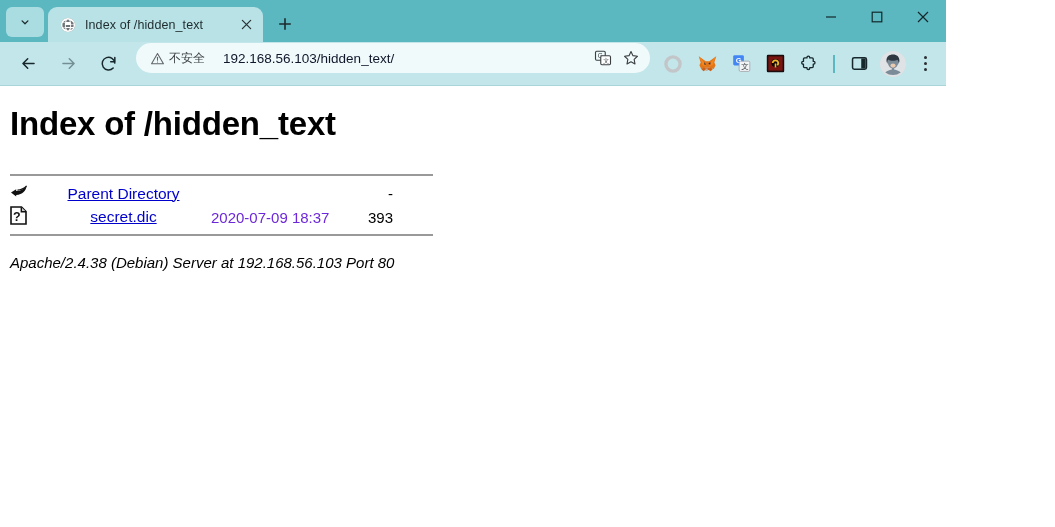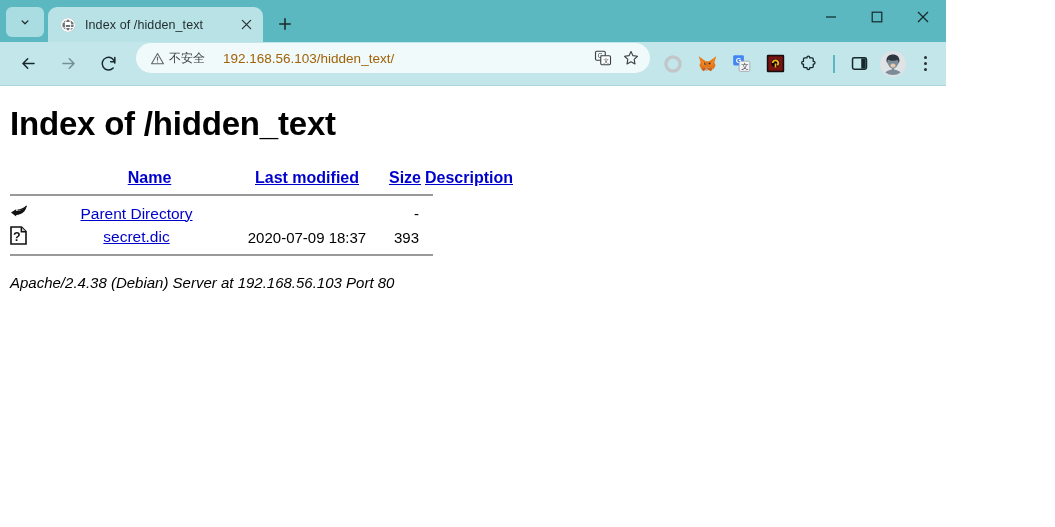--- a/index.html
+++ b/index.html
@@ -110,21 +110,21 @@
     gap: 4px;
     padding: 2px 8px 2px 4px;
     border-radius: 11px;
     flex: 0 0 auto;
     cursor: pointer;
   }
   .sec-text { font-size: 12px; color: #3c4043; white-space: nowrap; }
   .url {
     flex: 1 1 auto;
     font-size: 13.5px;
-    color: #a16207;
+    color: #0f172a;
     margin-left: 10px;
     white-space: nowrap;
     overflow: hidden;
     min-width: 0;
   }
   .omni-icon {
     width: 26px; height: 26px;
     flex: 0 0 26px;
     display: flex; align-items: center; justify-content: center;
     border-radius: 50%;
@@ -222,21 +222,21 @@
     padding: 1px 0;
     font-family: "Liberation Sans", sans-serif;
     font-size: 15px;
     white-space: nowrap;
   }
   tr.file-row td.col-name a {
     color: #0000cc;
     text-decoration: underline;
     font-size: 15.5px;
   }
-  tr.file-row td.col-date { text-align: center; color: #000000; font-size: 15px; }
+  tr.file-row td.col-date { text-align: left; color: #6d28d9; font-size: 15px; }
   tr.file-row td.col-size { text-align: right; color: #000; font-size: 15px; padding-right: 2px;}
   .icon-cell { width: 22px; vertical-align: middle; padding-right: 4px !important; }
 
   address.footer {
     margin: 12px 0 0 10px;
     font-style: italic;
     font-family: Liberation Sans, sans-serif;
     font-size: 15px;
     color: #000;
   }
@@ -405,35 +405,20 @@
       <span></span>
     </div>
   </div>
 
   <div class="page">
 
     <h1 class="index-title">Index of /hidden_text</h1>
 
     <table class="listing">
       <thead>
-        <tr>
-          <th class="col-icon"></th>
-          <th class="col-name">
-            <a href="#">Name</a>
-          </th>
-          <th class="col-date">
-            <a href="#">Last modified</a>
-          </th>
-          <th class="col-size">
-            <a href="#">Size</a>
-          </th>
-          <th class="col-desc">
-            <a href="#">Description</a>
-          </th>
-        </tr>
         <tr class="rule-row">
           <td colspan="5">
             <div class="hr"></div>
           </td>
         </tr>
       </thead>
 
       <tbody>
 
         <tr class="file-row">

